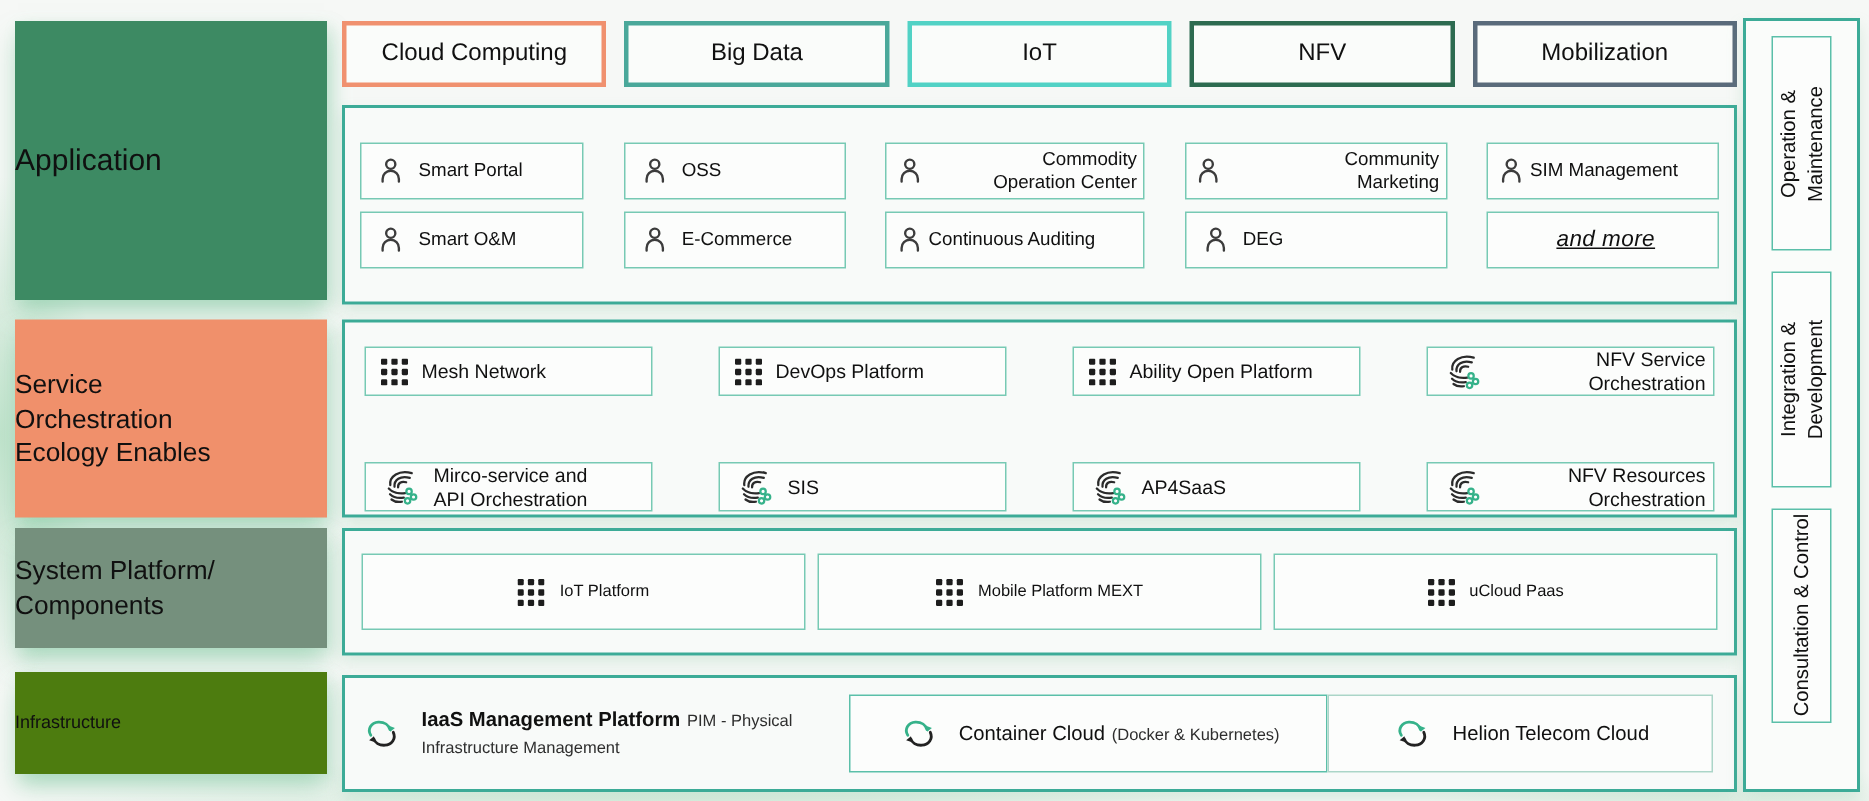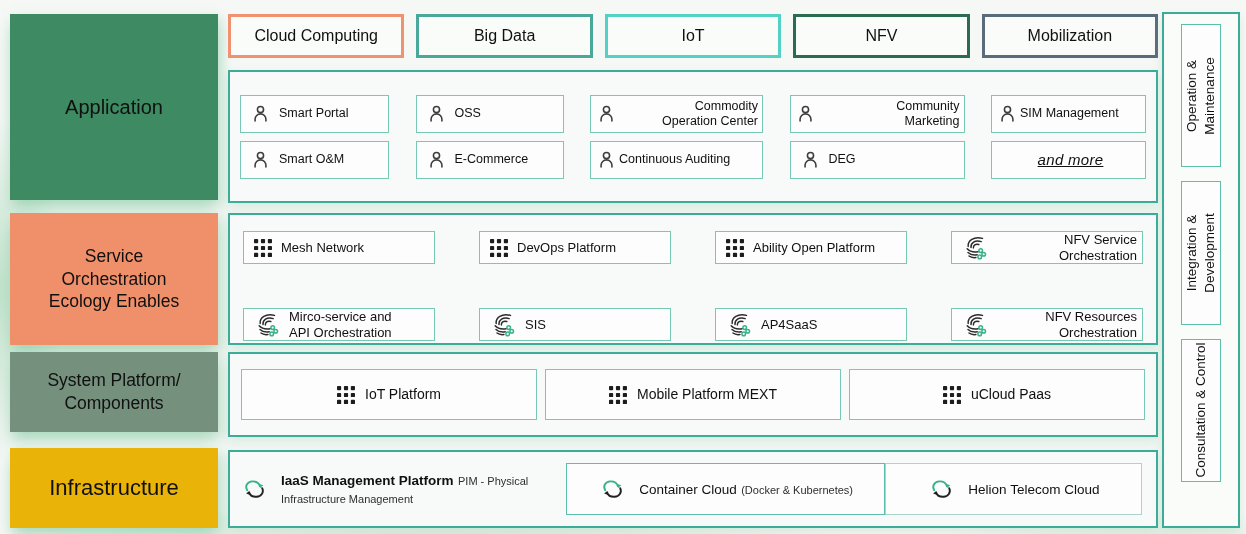--- a/index.html
+++ b/index.html
@@ -12,29 +12,29 @@
     background-color:#f6f8f6;
     background-image:
       radial-gradient(90px 240px at 0px 290px, rgba(150,210,170,.55), rgba(150,210,170,0) 72%),
       radial-gradient(600px 70px at 35% 555px, rgba(150,210,170,.45), rgba(150,210,170,0) 75%),
       radial-gradient(300px 60px at 92% 555px, rgba(150,210,170,.35), rgba(150,210,170,0) 75%);
   }
 
   
   .left-block {
     position:absolute; left:10px; width:208px;
-    display:flex; flex-direction:column; align-items:center; justify-content:center;
+    display:flex; flex-direction:column; align-items:flex-start; justify-content:center;
     text-align:center; line-height:1.3;
     box-shadow:0 10px 16px -2px rgba(130,200,160,.55), 4px 4px 10px rgba(130,200,160,.28);
   }
   .left-block span { display:block; }
   #app-block   { top:14px;  height:186px; background:#3d8a63; font-size:20px; }
   #svc-block   { top:213px; height:132px; background:#f0906b; font-size:17.5px; }
   #sys-block   { top:352px; height:80px;  background:#75907d; font-size:17.5px; }
-  #infra-block { top:448px; height:80px;  background:#eab308; font-size:22px; }
+  #infra-block { top:448px; height:68px;  background:#4d7c0f; font-size:12px; }
 
   
   .cat-row { position:absolute; left:228px; top:14px; width:930px; height:44px; display:flex; gap:12px; }
   .cat { flex:1; background:#fafcfa; border:3px solid #999; display:flex; align-items:center; justify-content:center; font-size:16px; }
   .cat-0 { border-color:#f0916f; }
   .cat-1 { border-color:#4aa89a; }
   .cat-2 { border-color:#52d2c5; }
   .cat-3 { border-color:#2d6b50; }
   .cat-4 { border-color:#5a6b7b; }
 
@@ -69,21 +69,21 @@
     display:grid; grid-template-columns:repeat(4,1fr);
     column-gap:19px; row-gap:13px; padding:16px 13px;gap:44px;
   }
   .svc-cell { gap:9px; padding:0 5px 0 10px; font-size:13px; }
   .svc-cell.center-text .lbl { flex:1; text-align:center; }
 
   #sys-panel {
     top:352px; height:85px;
     display:grid; grid-template-columns:repeat(3,1fr); gap:8px; padding:15px 11px;
   }
-  .sys-cell { justify-content:center; gap:10px; font-size:14px; }
+  .sys-cell { justify-content:center; gap:10px; font-size:11px; }
 
   #infra-panel {
     top:450px; height:78px;
     display:flex; align-items:center; justify-content:space-between;
     padding:0 14px 0 10px;
   }
   .infra-cell { display:flex; align-items:center; gap:11px; justify-content:center; }
   #infra-0 { width:330px; }
   #infra-1 { width:322px; height:52px; border:1.5px solid #5bbfa9; background:#fcfdfc; }
   #infra-2 { width:260px; height:52px; border:1.5px solid #abd5c8; background:#fcfdfc; }

